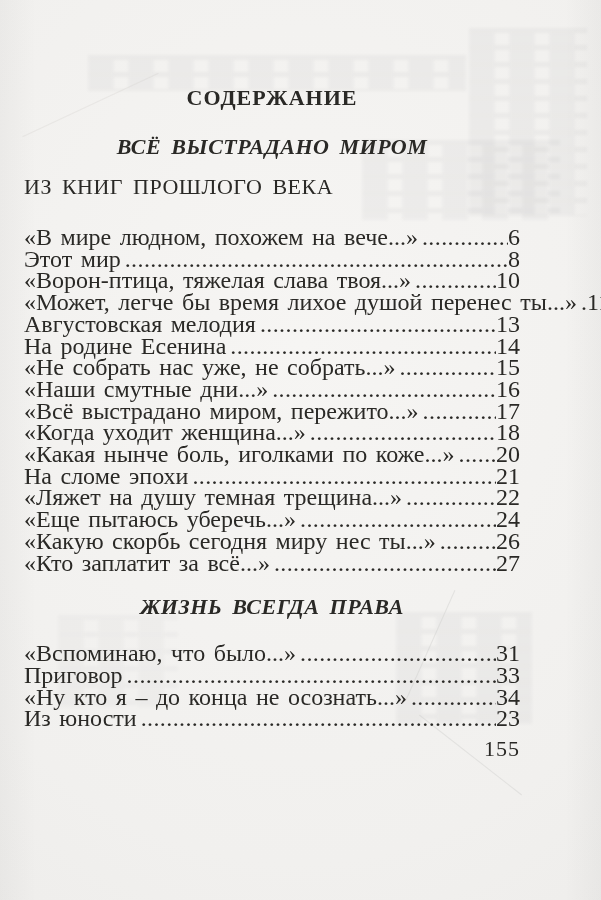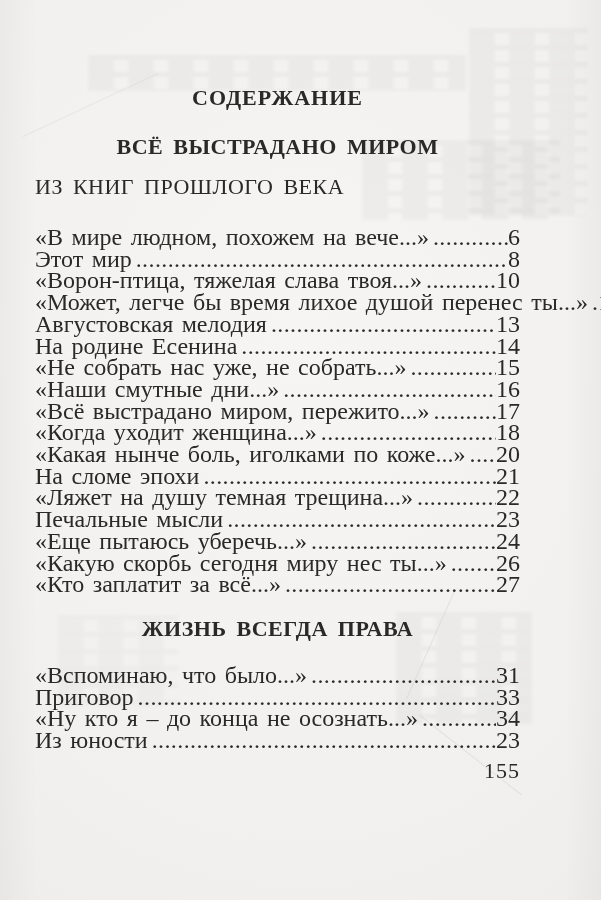--- a/index.html
+++ b/index.html
@@ -39,37 +39,38 @@
     background: #cfcecb;
     opacity: 0.45;
     pointer-events: none;
   }
   .crease-1 { left: 430px; top: 585px; width: 1px; height: 120px; transform: rotate(24deg); }
   .crease-2 { left: 470px; top: 690px; width: 1px; height: 130px; transform: rotate(-52deg); }
   .crease-3 { left: 90px;  top: 30px;  width: 1px; height: 150px; transform: rotate(65deg); opacity: 0.3; }
 
   .content {
     position: absolute;
-    left: 35px; right: 81px; top: 0;
+    left: 24px; right: 81px; top: 0;
   }
   .toc-title {
     margin: 86px 0 0 0;
     text-align: center;
     font-size: 22px; line-height: 24px;
     font-weight: bold;
     letter-spacing: 1px;
     word-spacing: 3px;
   }
   .sec-title {
     margin: 25px 0 0 0;
     text-align: center;
     font-size: 22px; line-height: 24px;
     font-weight: bold;
     letter-spacing: 0.5px;
     word-spacing: 4px;
+    font-style: italic;
   }
   .sec-title.second { margin-top: 21px; }
   .sec-sub {
     margin: 16px 0 0 0;
     font-size: 22px; line-height: 24px;
     font-weight: normal;
     letter-spacing: 0.5px;
     word-spacing: 4px;
   }
   .sec-sub.second { margin-top: 18px; }
@@ -183,25 +184,20 @@
     <span class="entry-title">На сломе эпохи</span>
     <span class="leader"></span>
     <span class="entry-page">21</span>
   </div>
           <div class="entry">
     <span class="entry-title">«Ляжет на душу темная трещина...»</span>
     <span class="leader"></span>
     <span class="entry-page">22</span>
   </div>
           <div class="entry">
-    <span class="entry-title">Печальные мысли</span>
-    <span class="leader"></span>
-    <span class="entry-page">23</span>
-  </div>
-          <div class="entry">
     <span class="entry-title">«Еще пытаюсь уберечь...»</span>
     <span class="leader"></span>
     <span class="entry-page">24</span>
   </div>
           <div class="entry">
     <span class="entry-title">«Какую скорбь сегодня миру нес ты...»</span>
     <span class="leader"></span>
     <span class="entry-page">26</span>
   </div>
           <div class="entry">

